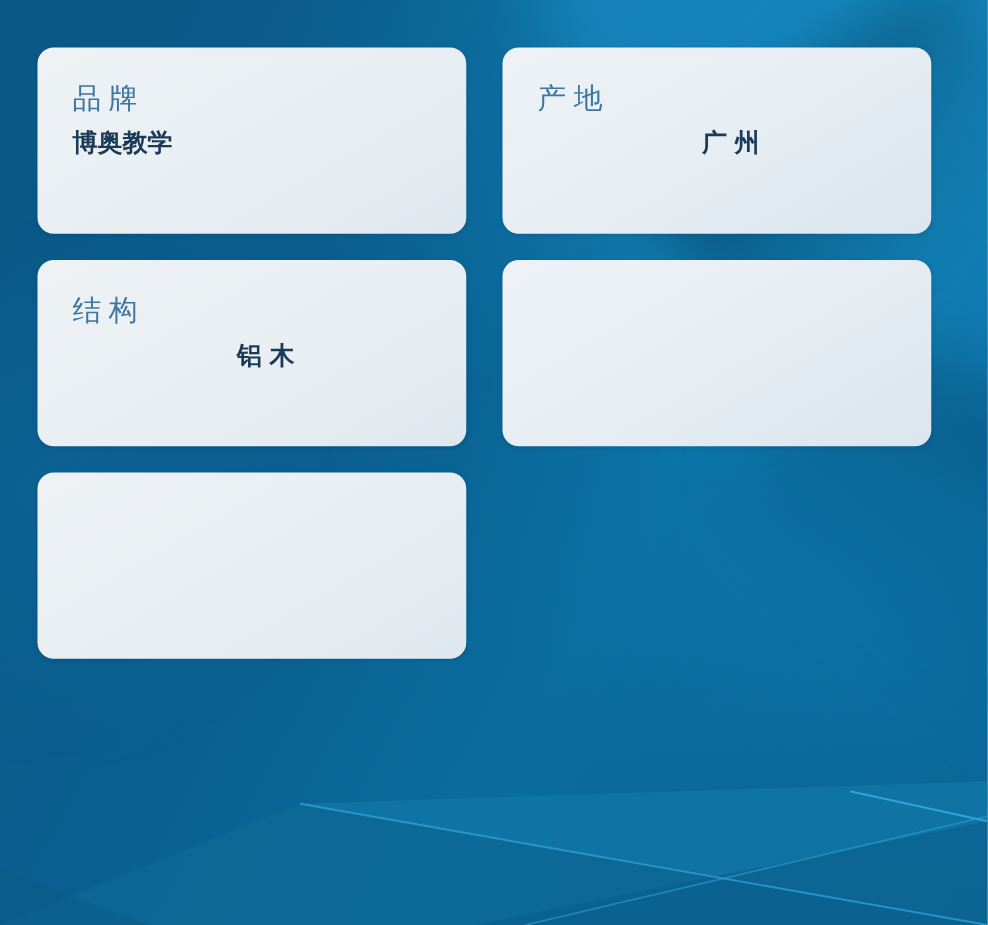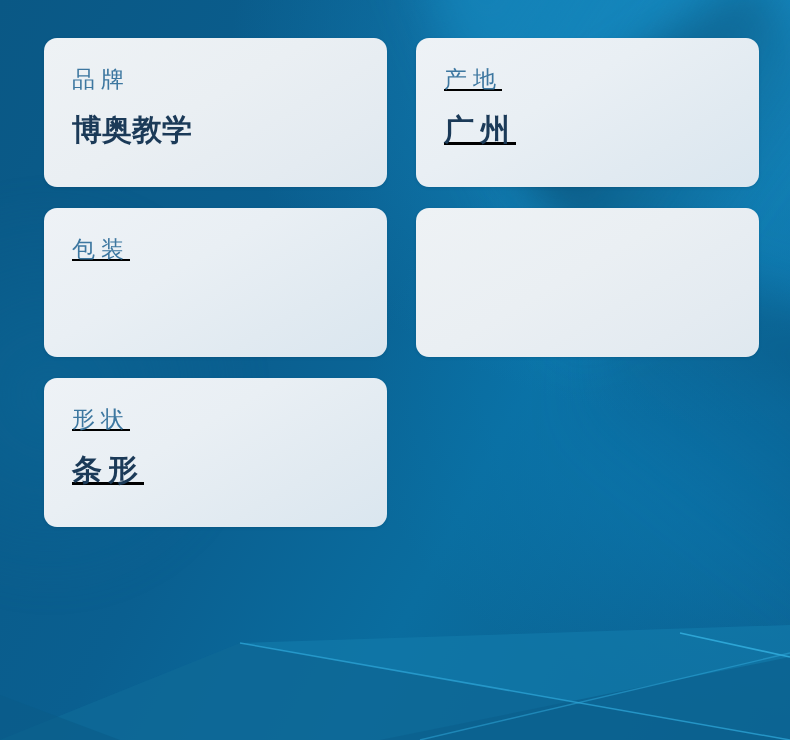--- a/index.html
+++ b/index.html
@@ -76,62 +76,62 @@
     position: absolute;
     left: 0;
     bottom: 0;
     width: 790px;
     height: 135px;
   }
 
   
   .grid {
     position: absolute;
-    left: 44px;
+    left: 30px;
     top: 38px;
     width: 684px;
     display: grid;
     grid-template-columns: 343px 343px;
     grid-template-rows: 149px 149px 149px 149px;
     column-gap: 29px;
     row-gap: 21px;
   }
 
   .card {
     position: relative;
     border-radius: 13px;
     padding: 30px 0 0 28px;
     box-sizing: border-box;
     background: linear-gradient(150deg, #eef2f5 0%, #eaeff3 45%, #e4ebf1 78%, #dfe8ef 100%);
     box-shadow: 0 1px 3px rgba(3,40,64,0.16);
     overflow: hidden;
   }
   .card.tinted {
     background: linear-gradient(150deg, #eef2f6 0%, #e9eff4 40%, #e1eaf1 72%, #dae6ef 100%);
-    text-decoration: underline;
   }
 
   .card-label {
     font-size: 23px;
     line-height: 1;
     color: #3d77a0;
     letter-spacing: 6px;
     font-weight: 400;
     white-space: nowrap;
   }
   .card-value {
-    margin-top: 24px;
-    font-size: 30px;
+    margin-top: 13px;
+    font-size: 20px;
     line-height: 1;
     color: #1b3a58;
     font-weight: 700;
     white-space: nowrap;
   }
   .card-value.spaced {
     letter-spacing: 6px;
+    text-align: center;
   }
 </style>
 </head>
 <body>
 
 <div class="page">
 
   <div class="bg-base"></div>
   <div class="bg-streak-a"></div>
   <div class="bg-streak-b"></div>
@@ -154,29 +154,28 @@
     <div class="card">
       <div class="card-label">品牌</div>
       <div class="card-value">博奥教学</div>
     </div>
 
     <div class="card tinted">
       <div class="card-label">产地</div>
       <div class="card-value spaced">广州</div>
     </div>
 
+    <div class="card">
+      <div class="card-label">结构</div>
+      <div class="card-value spaced">铝木</div>
+    </div>
 
     <div class="card tinted">
-      <div class="card-label">包装</div>
     </div>
 
 
 
     <div class="card">
     </div>
 
-    <div class="card tinted">
-      <div class="card-label">形状</div>
-      <div class="card-value spaced">条形</div>
-    </div>
 
   </div>
 </div>
 
 </body></html>

